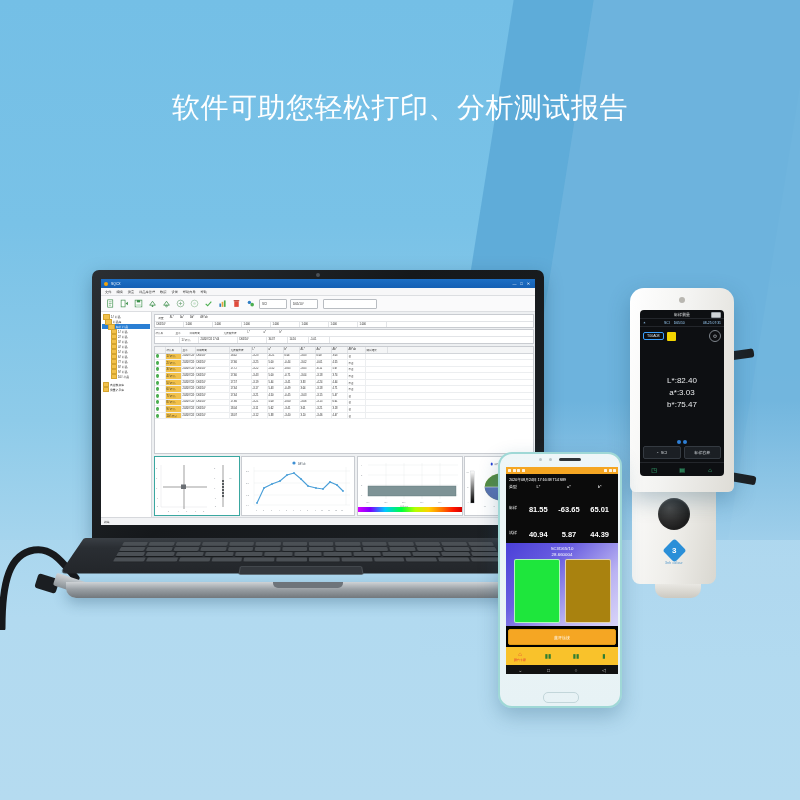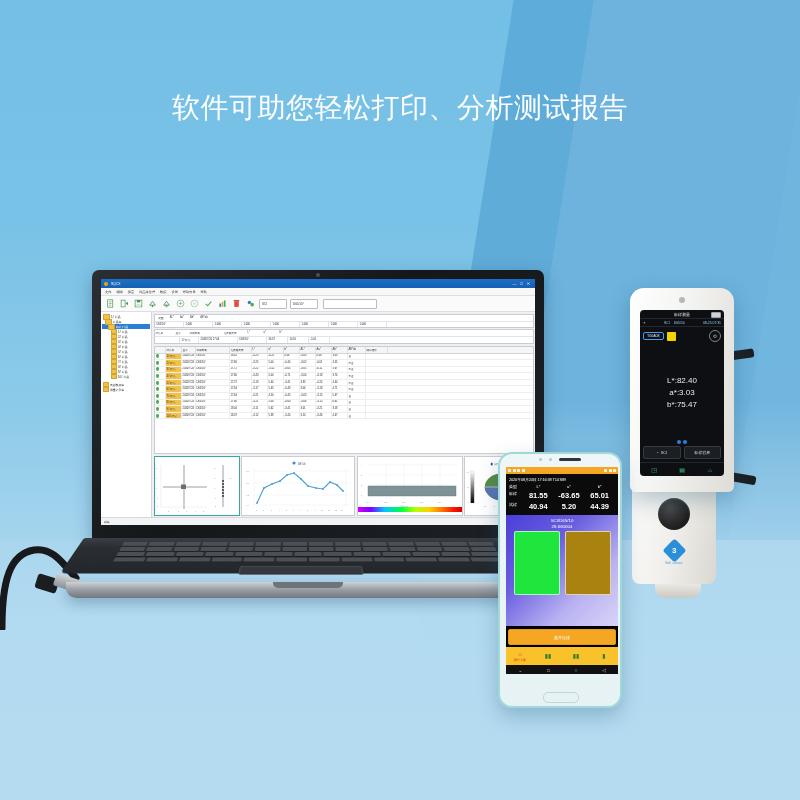--- a/index.html
+++ b/index.html
@@ -176,21 +176,21 @@
   .p-speaker{width:22px;height:3px;border-radius:2px;background:#2e3438;}
   .phone-screen{
     width:112px;height:207px;background:#000;overflow:hidden;position:relative;
     display:flex;flex-direction:column;
   }
   .p-status{height:7px;background:#f5a623;display:flex;align-items:center;justify-content:space-between;padding:0 2px;font-size:3px;color:#fff;}
   .p-status .l,.p-status .r{display:flex;gap:1.5px;align-items:center;}
   .p-sq{width:3px;height:3px;background:rgba(255,255,255,.85);border-radius:.5px;}
   .p-data{background:#0b0b0b;color:#fff;padding:3px 3px 4px 3px;}
   .p-ts{font-size:4px;letter-spacing:-.2px;margin-bottom:2px;white-space:nowrap;}
-  .p-grid{display:grid;grid-template-columns:14px 1fr 1fr 1fr;font-size:4px;row-gap:2px;}
+  .p-grid{display:grid;grid-template-columns:14px 1fr 1fr 1fr;font-size:4px;row-gap:16px;}
   .p-grid .hd{color:#fff;font-size:4px;}
   .p-grid .lbl{color:#fff;font-size:4px;}
   .p-grid .v{font-size:7.5px;font-weight:bold;text-align:center;}
   .p-swatches{
     flex:1;background:linear-gradient(135deg,#4a3fd8 0%,#6a5fe0 35%,#b9b2f2 70%,#d9d4f8 100%);
     padding:3px;display:flex;flex-direction:column;align-items:center;
   }
   .p-illum{font-size:4.4px;color:#fff;text-align:center;line-height:1.25;margin-bottom:2px;}
   .p-pair{display:flex;gap:5px;width:100%;justify-content:center;}
   .sw-box{width:44px;height:62px;border:1px solid rgba(255,255,255,.65);border-radius:2px;}
@@ -1025,21 +1025,21 @@
           <div class="hd" style="text-align:center">a*</div>
           <div class="hd" style="text-align:center">b*</div>
 
           <div class="lbl">标样</div>
           <div class="v">81.55</div>
           <div class="v">-63.65</div>
           <div class="v">65.01</div>
 
           <div class="lbl">试样</div>
           <div class="v">40.94</div>
-          <div class="v">5.20</div>
+          <div class="v">5.87</div>
           <div class="v">44.39</div>
         </div>
       </div>
 
       <div class="p-swatches">
         <div class="p-illum">SCI/D65/10</div>
         <div class="p-illum" style="margin-top:-2px">28.660004</div>
         <div class="p-pair">
           <div class="sw-box" id="sw-std" style="background: rgb(30, 230, 60);"></div>
           <div class="sw-box" id="sw-smp" style="background: rgb(169, 130, 15);"></div>

